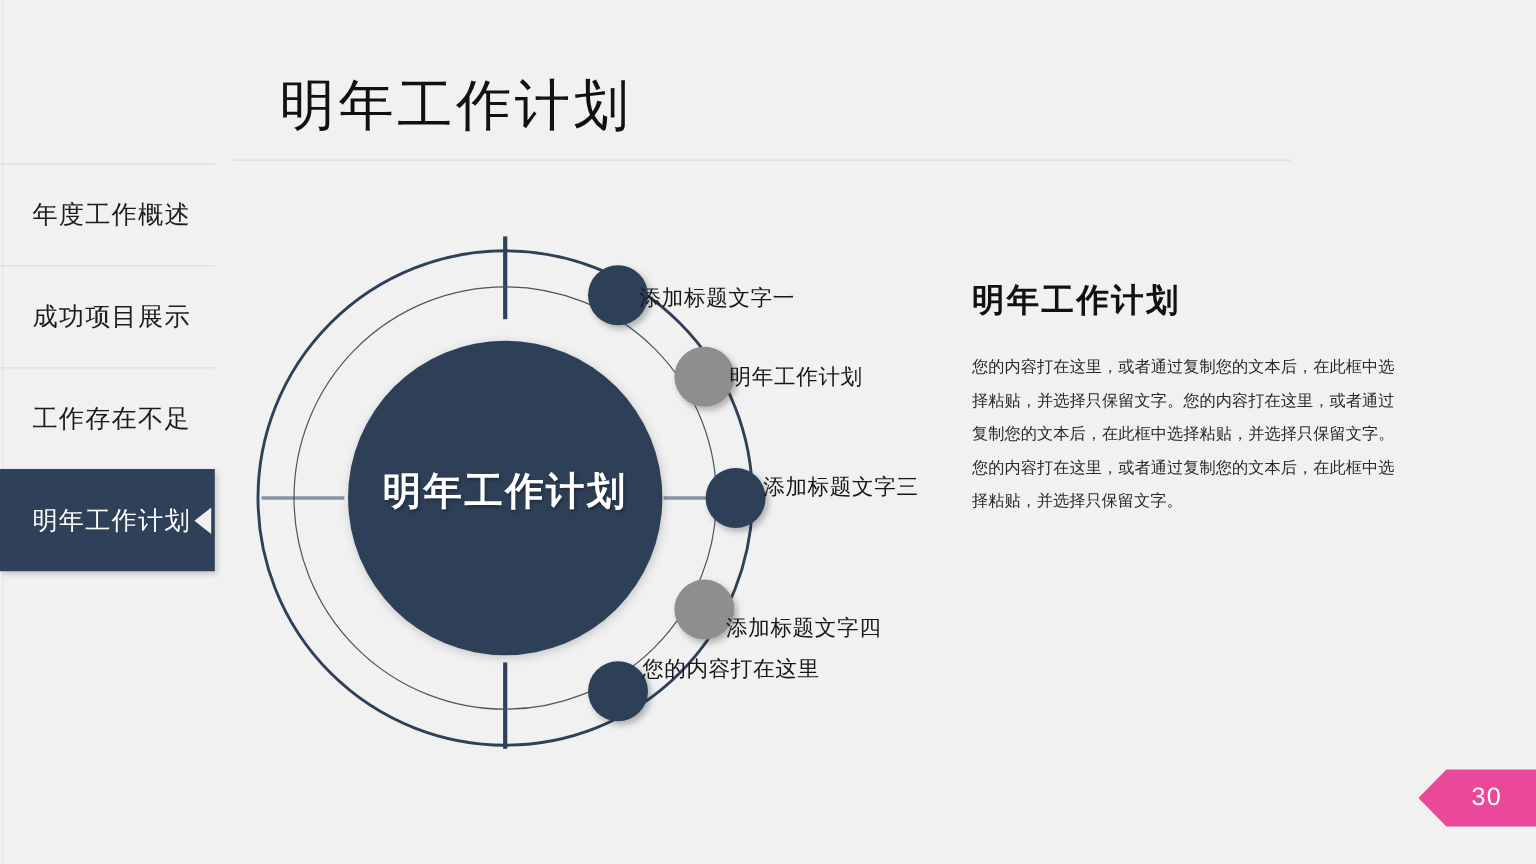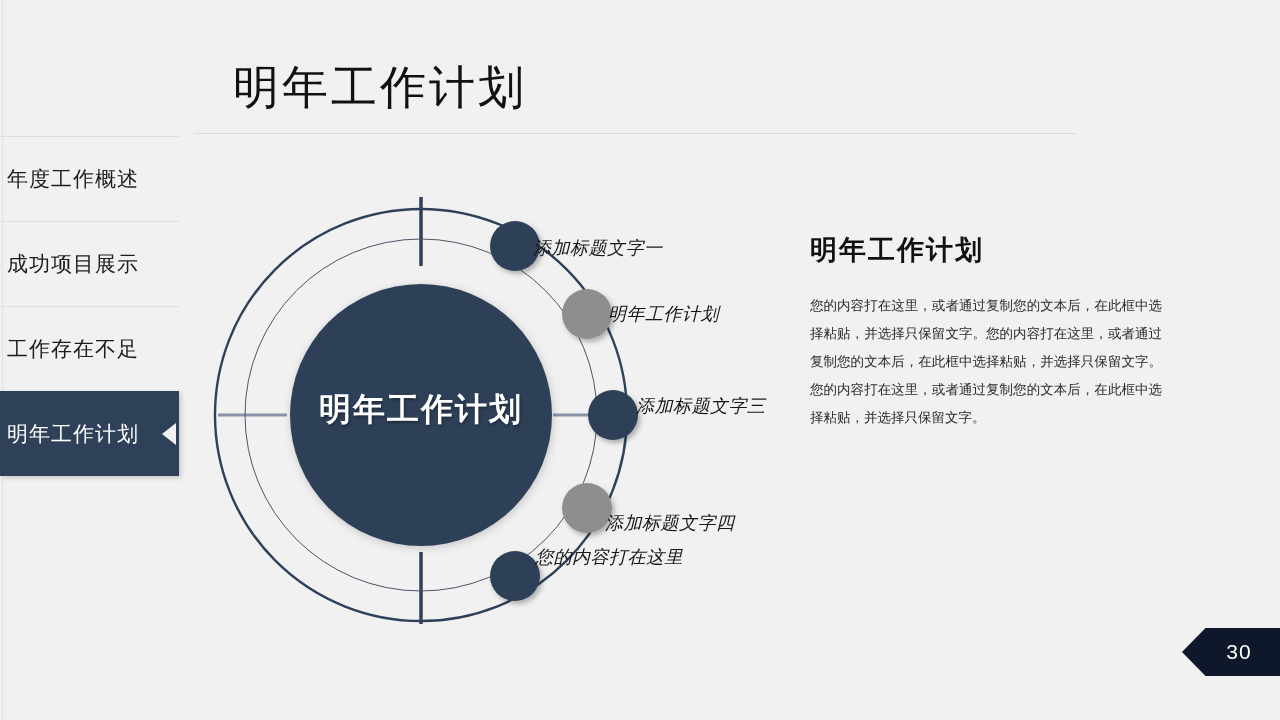--- a/index.html
+++ b/index.html
@@ -37,21 +37,21 @@
     position: relative;
     height: 85px;
     border-top: 1px solid #dedede;
     display: flex;
     align-items: center;
     box-sizing: border-box;
   }
   .nav-item .nav-label {
     font-size: 21px;
     letter-spacing: 1px;
-    padding-left: 7px;
+    padding-left: 27px;
     color: #1c1c1c;
     white-space: nowrap;
   }
   .nav-item.active {
     background: #2e4159;
     border-top: 1px solid #2e4159;
     box-shadow: 2px 2px 5px rgba(0,0,0,0.18);
   }
   .nav-item.active .nav-label {
     color: #ffffff;
@@ -99,21 +99,20 @@
     position: absolute;
     left: 0;
     top: 0;
   }
   .bullet-label {
     position: absolute;
     font-size: 18px;
     letter-spacing: 0.5px;
     color: #161616;
     white-space: nowrap;
-    font-style: italic;
   }
   .lb-1 { left: 338px; top: 46px; }
   .lb-2 { left: 413px; top: 112px; }
   .lb-3 { left: 441px; top: 204px; }
   .lb-4 { left: 410px; top: 293px; margin-top: 28px; }
   .lb-5 { left: 340px; top: 355px; }
 
   .core-text {
     position: absolute;
     left: 16px;
@@ -147,24 +146,24 @@
     color: #2a2a2a;
     margin: 0 0 28px 0;
     text-align: justify;
   }
   .panel-para:last-child { margin-bottom: 0; }
 
   
   .page-badge {
     position: absolute;
     left: 1182px;
-    top: 628px;
+    top: 641px;
     width: 98px;
     height: 48px;
-    background: #0f172a;
+    background: #ec4899;
     clip-path: polygon(24% 0%, 100% 0%, 100% 100%, 24% 100%, 0% 50%);
     display: flex;
     align-items: center;
     justify-content: center;
     box-shadow: 0 2px 5px rgba(0,0,0,0.16);
   }
   .page-badge .page-num {
     font-size: 21px;
     color: #ffffff;
     padding-left: 16px;

